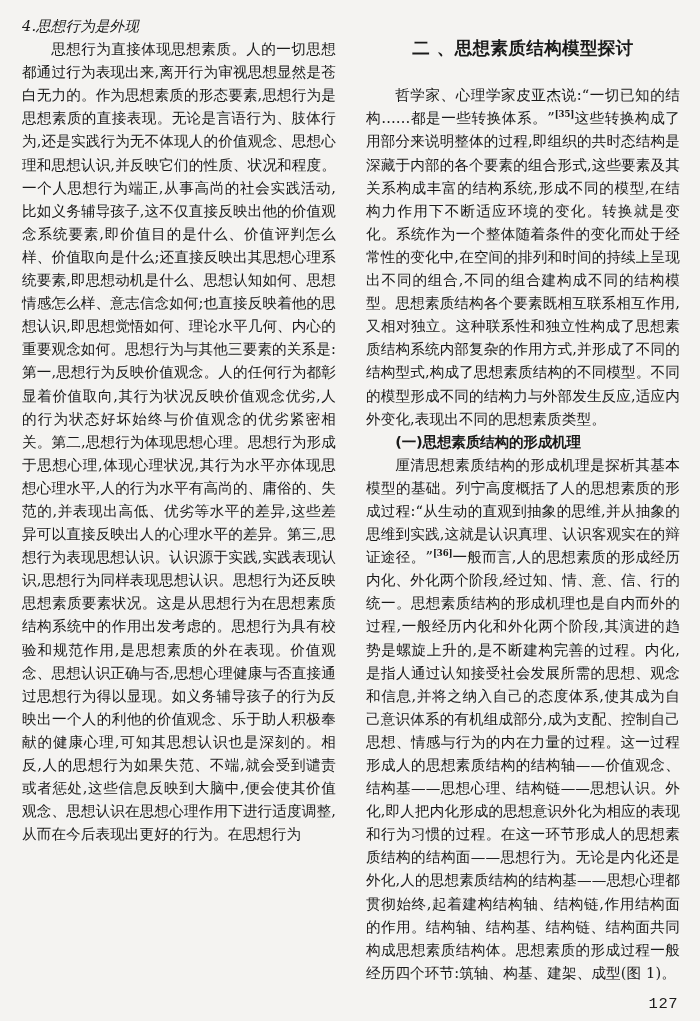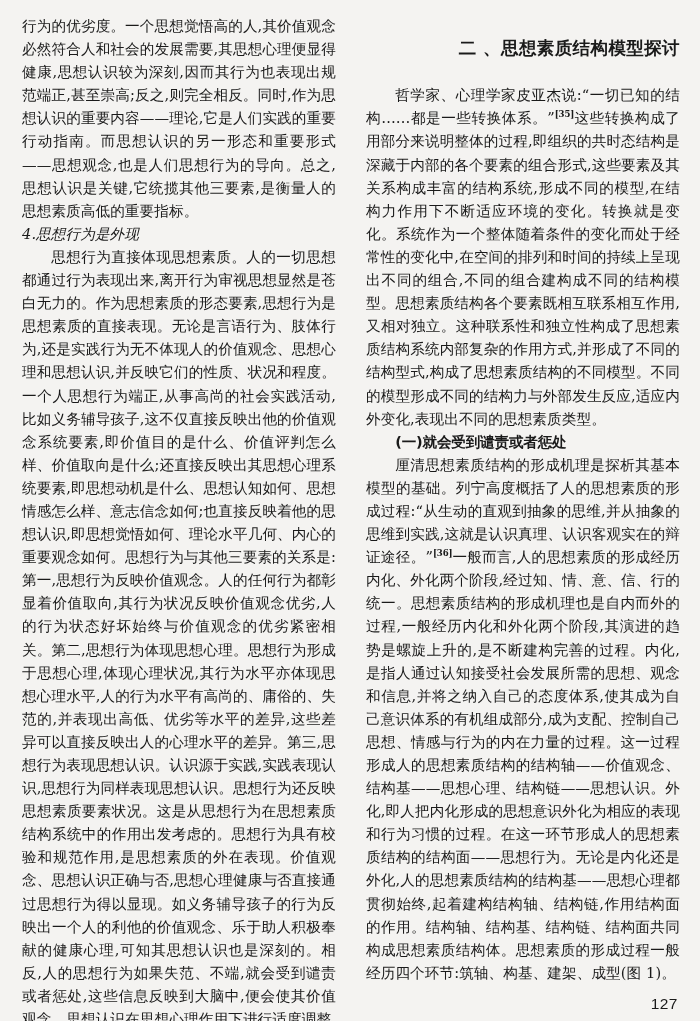--- a/index.html
+++ b/index.html
@@ -74,21 +74,21 @@
     font-weight: bold;
     text-align: left;
     font-family: "DejaVu Sans", "Liberation Sans", sans-serif;
     letter-spacing: -0.2px;
   }
   h2.section-head {
     margin: 0;
     font-size: 17.5px;
     line-height: 23.1px;
     font-weight: bold;
-    text-align: right;
+    text-align: center;
     font-family: "DejaVu Sans", "Liberation Sans", sans-serif;
     letter-spacing: 0.4px;
   }
   .spacer-lg {
     height: 23.1px;
   }
   .spacer-md {
     height: 23.1px;
   }
   sup.cite {
@@ -96,47 +96,46 @@
     vertical-align: super;
     line-height: 0;
     letter-spacing: -0.2px;
     font-weight: bold;
   }
   .page-number {
     position: absolute;
     right: 22px;
     bottom: 8px;
     font-size: 15.5px;
-    font-family: Liberation Sans, sans-serif;
+    font-family: Liberation Mono, monospace;
     font-weight: normal;
     letter-spacing: 0.5px;
     color: #1a1a1a;
   }
 </style>
 </head>
 <body>
 
 <div class="page">
   <div class="columns">
 
     <div class="col col-left">
       <div class="col-inner">
-        <p class="body-text">行为的优劣度。一个思想觉悟高的人,其价值观念必然符合人和社会的发展需要,其思想心理便显得健康,思想认识较为深刻,因而其行为也表现出规范端正,甚至崇高;反之,则完全相反。同时,作为思想认识的重要内容——理论,它是人们实践的重要行动指南。而思想认识的另一形态和重要形式——思想观念,也是人们思想行为的导向。总之,思想认识是关键,它统揽其他三要素,是衡量人的思想素质高低的重要指标。</p>
         <p class="body-text sub-head">4.思想行为是外现</p>
         <p class="body-text indent">思想行为直接体现思想素质。人的一切思想都通过行为表现出来,离开行为审视思想显然是苍白无力的。作为思想素质的形态要素,思想行为是思想素质的直接表现。无论是言语行为、肢体行为,还是实践行为无不体现人的价值观念、思想心理和思想认识,并反映它们的性质、状况和程度。一个人思想行为端正,从事高尚的社会实践活动,比如义务辅导孩子,这不仅直接反映出他的价值观念系统要素,即价值目的是什么、价值评判怎么样、价值取向是什么;还直接反映出其思想心理系统要素,即思想动机是什么、思想认知如何、思想情感怎么样、意志信念如何;也直接反映着他的思想认识,即思想觉悟如何、理论水平几何、内心的重要观念如何。思想行为与其他三要素的关系是:第一,思想行为反映价值观念。人的任何行为都彰显着价值取向,其行为状况反映价值观念优劣,人的行为状态好坏始终与价值观念的优劣紧密相关。第二,思想行为体现思想心理。思想行为形成于思想心理,体现心理状况,其行为水平亦体现思想心理水平,人的行为水平有高尚的、庸俗的、失范的,并表现出高低、优劣等水平的差异,这些差异可以直接反映出人的心理水平的差异。第三,思想行为表现思想认识。认识源于实践,实践表现认识,思想行为同样表现思想认识。思想行为还反映思想素质要素状况。这是从思想行为在思想素质结构系统中的作用出发考虑的。思想行为具有校验和规范作用,是思想素质的外在表现。价值观念、思想认识正确与否,思想心理健康与否直接通过思想行为得以显现。如义务辅导孩子的行为反映出一个人的利他的价值观念、乐于助人积极奉献的健康心理,可知其思想认识也是深刻的。相反,人的思想行为如果失范、不端,就会受到谴责或者惩处,这些信息反映到大脑中,便会使其价值观念、思想认识在思想心理作用下进行适度调整,从而在今后表现出更好的行为。在思想行为</p>
       </div>
     </div>
 
     <div class="col col-right">
       <div class="col-inner">
         <div class="spacer-lg"></div>
         <h2 class="section-head">二 、思想素质结构模型探讨</h2>
         <div class="spacer-md"></div>
         <p class="body-text indent"><span>哲学家、心理学家皮亚杰说:“一切已知的结构……都是一些转换体系。”</span><sup class="cite">[35]</sup><span>这些转换构成了用部分来说明整体的过程,即组织的共时态结构是深藏于内部的各个要素的组合形式,这些要素及其关系构成丰富的结构系统,形成不同的模型,在结构力作用下不断适应环境的变化。转换就是变化。系统作为一个整体随着条件的变化而处于经常性的变化中,在空间的排列和时间的持续上呈现出不同的组合,不同的组合建构成不同的结构模型。思想素质结构各个要素既相互联系相互作用,又相对独立。这种联系性和独立性构成了思想素质结构系统内部复杂的作用方式,并形成了不同的结构型式,构成了思想素质结构的不同模型。不同的模型形成不同的结构力与外部发生反应,适应内外变化,表现出不同的思想素质类型。</span></p>
-        <p class="sub-head-bold">(一)就会受到谴责或者惩处</p>
+        <p class="sub-head-bold">(一)思想素质结构的形成机理</p>
         <p class="body-text indent"><span>厘清思想素质结构的形成机理是探析其基本模型的基础。列宁高度概括了人的思想素质的形成过程:“从生动的直观到抽象的思维,并从抽象的思维到实践,这就是认识真理、认识客观实在的辩证途径。”</span><sup class="cite">[36]</sup><span>一般而言,人的思想素质的形成经历内化、外化两个阶段,经过知、情、意、信、行的统一。思想素质结构的形成机理也是自内而外的过程,一般经历内化和外化两个阶段,其演进的趋势是螺旋上升的,是不断建构完善的过程。内化,是指人通过认知接受社会发展所需的思想、观念和信息,并将之纳入自己的态度体系,使其成为自己意识体系的有机组成部分,成为支配、控制自己思想、情感与行为的内在力量的过程。这一过程形成人的思想素质结构的结构轴——价值观念、结构基——思想心理、结构链——思想认识。外化,即人把内化形成的思想意识外化为相应的表现和行为习惯的过程。在这一环节形成人的思想素质结构的结构面——思想行为。无论是内化还是外化,人的思想素质结构的结构基——思想心理都贯彻始终,起着建构结构轴、结构链,作用结构面的作用。结构轴、结构基、结构链、结构面共同构成思想素质结构体。思想素质的形成过程一般经历四个环节:筑轴、构基、建架、成型(图 1)。</span></p>
       </div>
     </div>
 
   </div>
 
   <div class="page-number">127</div>
 </div>
 
 </body></html>

